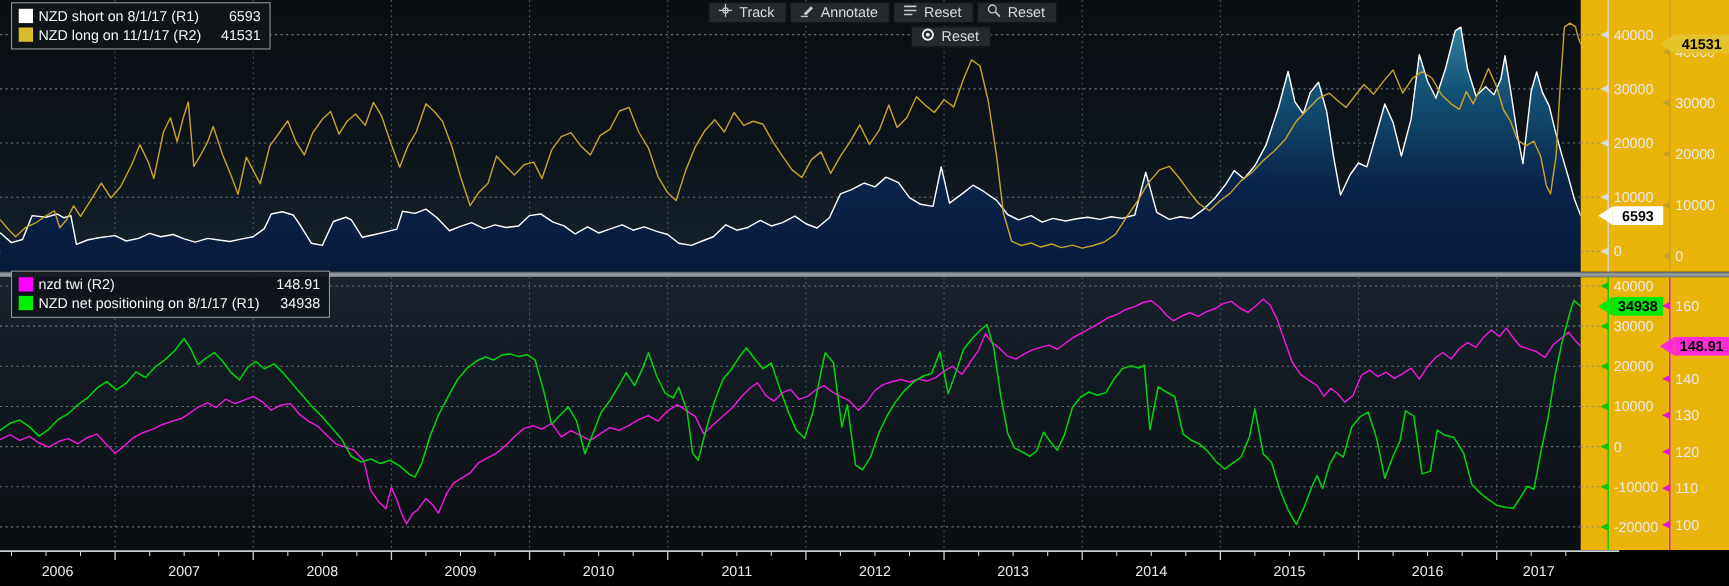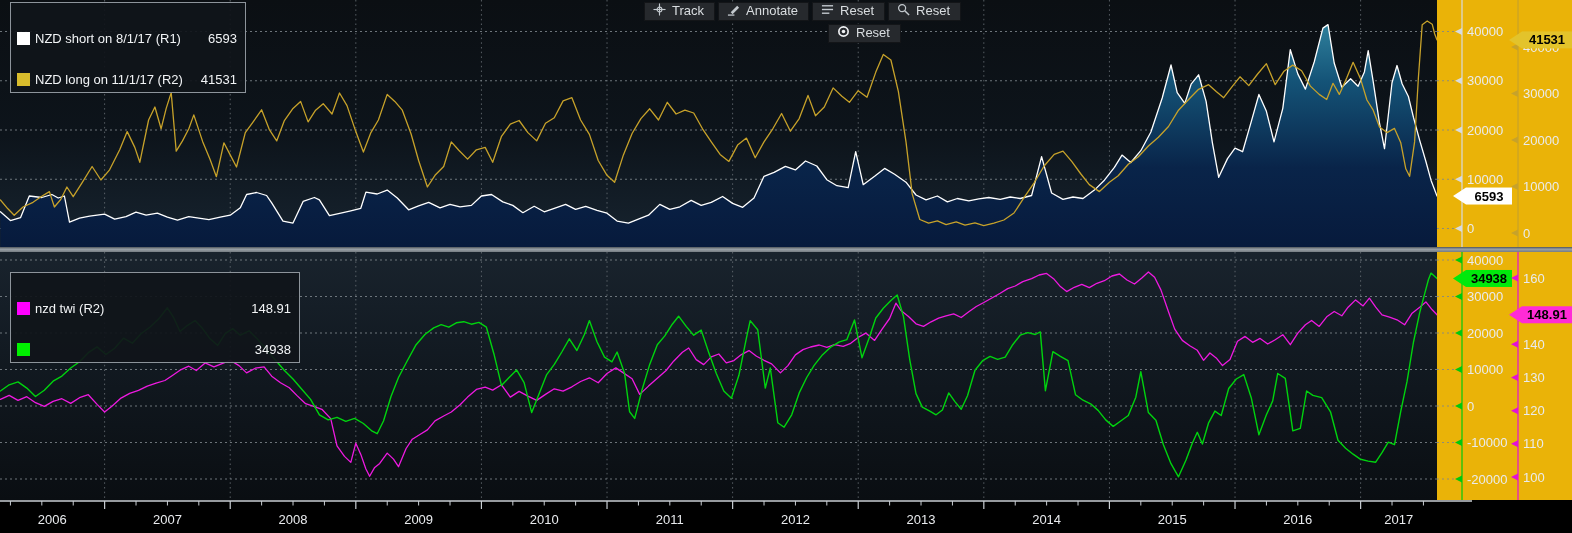--- a/index.html
+++ b/index.html
@@ -15,22 +15,22 @@
     background:linear-gradient(180deg,#19232d 0%,#121a22 40%,#0a0e12 100%);}
   #xaxis{position:absolute;left:0;top:500px;width:1456px;height:33px;background:#000;}
   .gutter{position:absolute;left:1437px;width:135px;background:#eab308;}
   #gutter-top{top:0;height:247px;}
   #gutter-bottom{top:252px;height:248px;}
   svg{display:block;}
   
   .legend{position:absolute;border:1px solid #8d949b;background:rgba(16,20,26,0.93);
     padding:3px 8px 4px 6px;color:#f2f4f6;font-size:13px;line-height:17px;z-index:5;}
   #legend-top{left:10px;top:2px;width:236px;}
-  #legend-bottom{left:10px;top:272px;width:290px;}
-  .legend-row{display:flex;align-items:center;white-space:nowrap;margin-top:24px;}
+  #legend-bottom{left:10px;top:246px;width:290px;}
+  .legend-row{display:flex;align-items:center;white-space:nowrap;}
   .swatch{width:13px;height:13px;margin-right:5px;flex:0 0 auto;}
   .legend-value{margin-left:auto;padding-left:8px;}
   
   #toolbar{position:absolute;left:644px;top:2px;display:flex;gap:3px;z-index:6;}
   .tbtn{display:flex;align-items:flex-start;gap:6px;height:19px;padding:0 10px 0 8px;
     background:#26292d;border:1px solid #131518;color:#d9dde0;font-size:13px;cursor:default;}
   #reset-btn{position:absolute;left:828px;top:24px;z-index:6;}
   .ticon{width:13px;height:13px;flex:0 0 auto;}
 </style>
 </head>
@@ -258,20 +258,21 @@
   </div>
 
   <div class="legend" id="legend-bottom">
     <div class="legend-row">
       <span class="swatch" style="background: rgb(255, 0, 255);"></span>
       <span>nzd twi (R2)</span>
       <span class="legend-value">148.91</span>
     </div>
     <div class="legend-row">
       <span class="swatch" style="background: rgb(0, 240, 0);"></span>
+      <span>NZD net positioning on 8/1/17 (R1)</span>
       <span class="legend-value">34938</span>
     </div>
   </div>
 
   <div id="toolbar">
     <div class="tbtn">
       <svg class="ticon" viewBox="0 0 14 14">
         <g stroke="#c3c9ce" stroke-width="1.2" fill="none">
           <line x1="7" y1="0.5" x2="7" y2="13.5"></line>
             <line x1="0.5" y1="7" x2="13.5" y2="7"></line>

